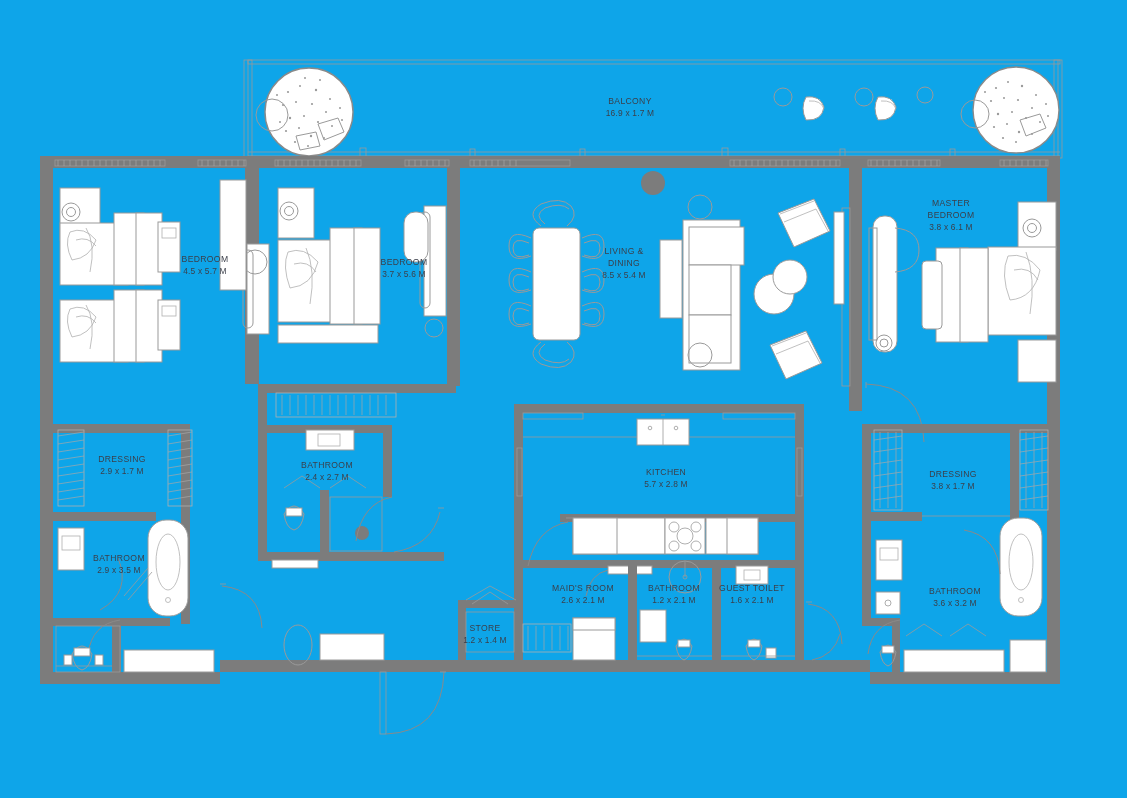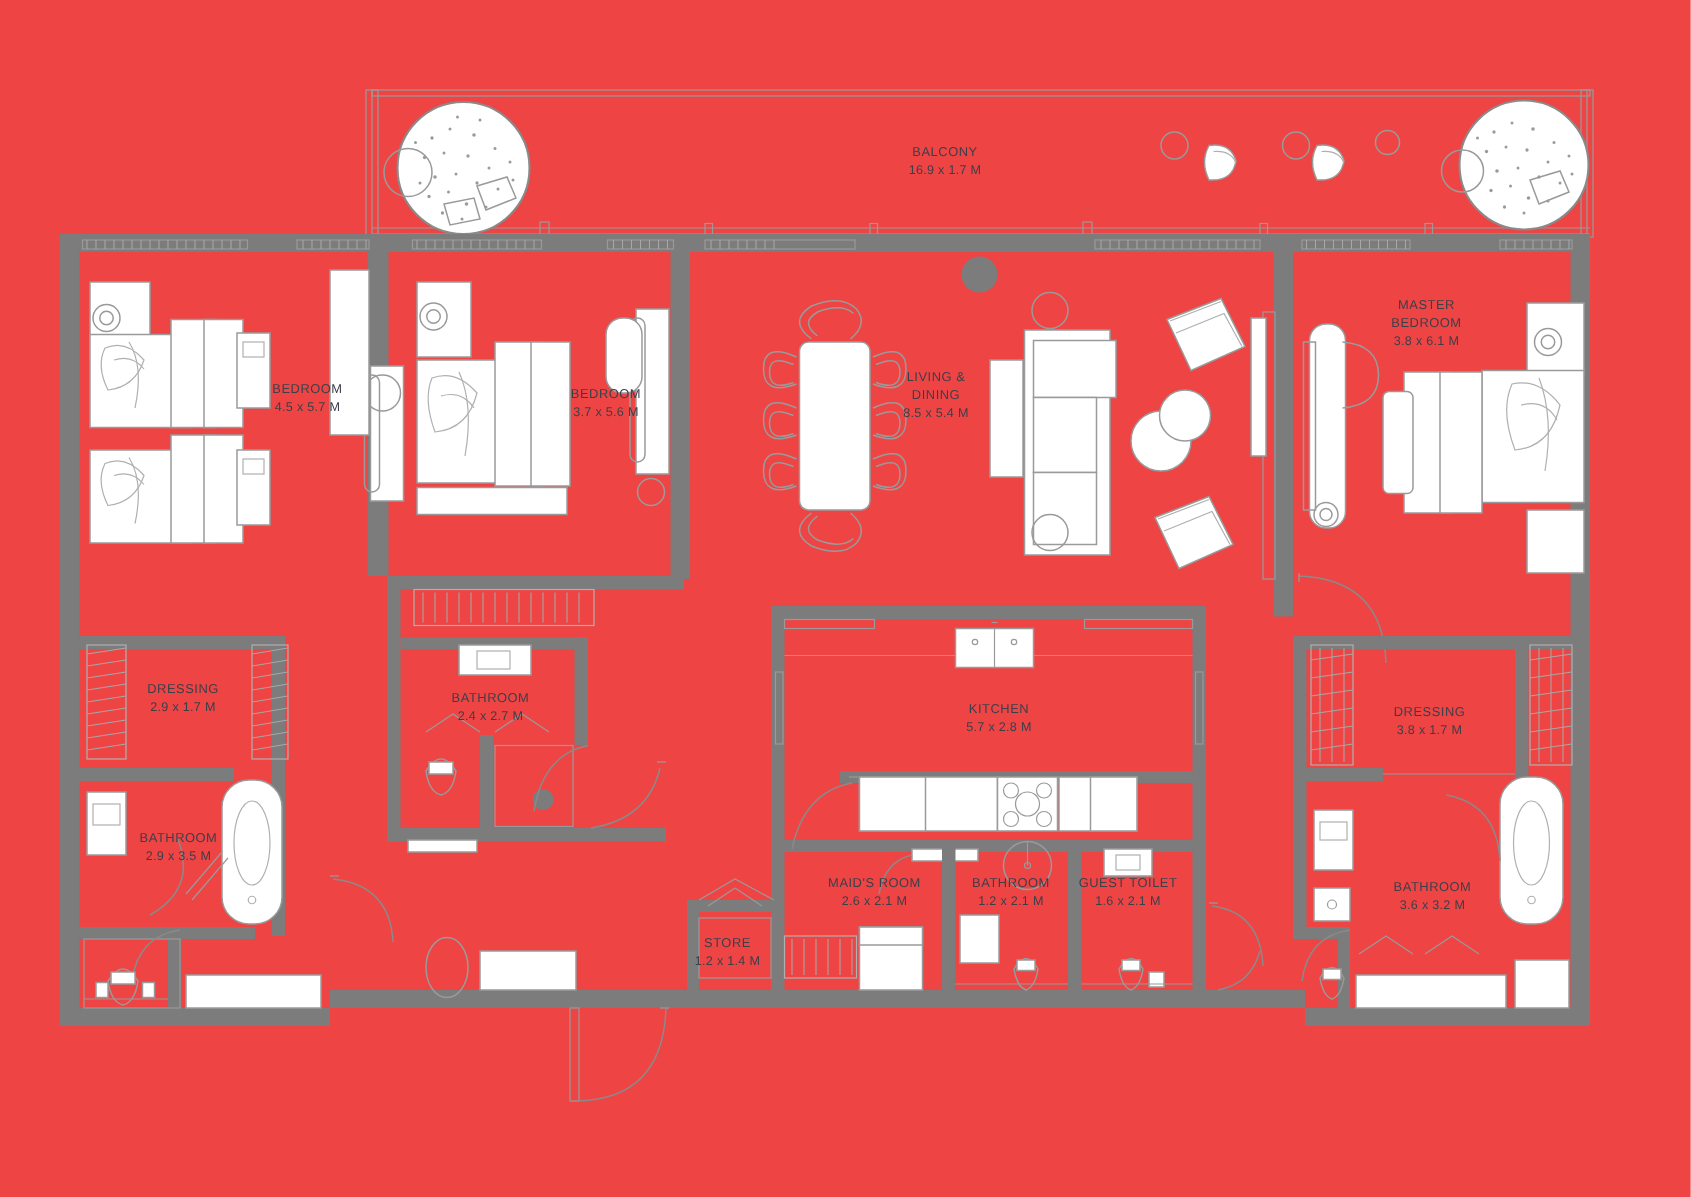--- a/index.html
+++ b/index.html
@@ -11,21 +11,21 @@
     width: 1127px;
     height: 798px;
     font-family: "Liberation Sans", sans-serif;
     overflow: hidden;
     position: relative;
   }
   #plan-root {
     position: relative;
     width: 1127px;
     height: 798px;
-    background: #ef4444;
+    background: #0ea5e9;
     text-align: right;
   }
   svg.floorplan {
     display: block;
     width: 1127px;
     height: 798px;
   }
   .wall       { fill: #7c7c7c; stroke: none; }
   .furn       { fill: #ffffff; stroke: #9a9a9a; stroke-width: 1; }
   .furn-none  { fill: none; stroke: #9a9a9a; stroke-width: 1; }

